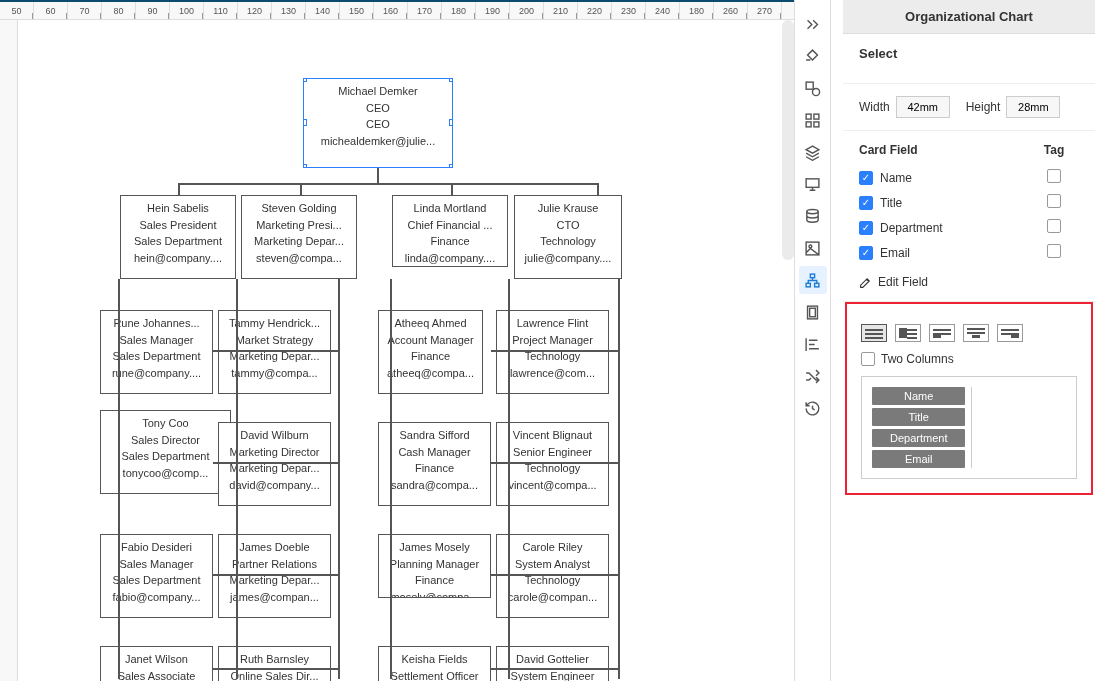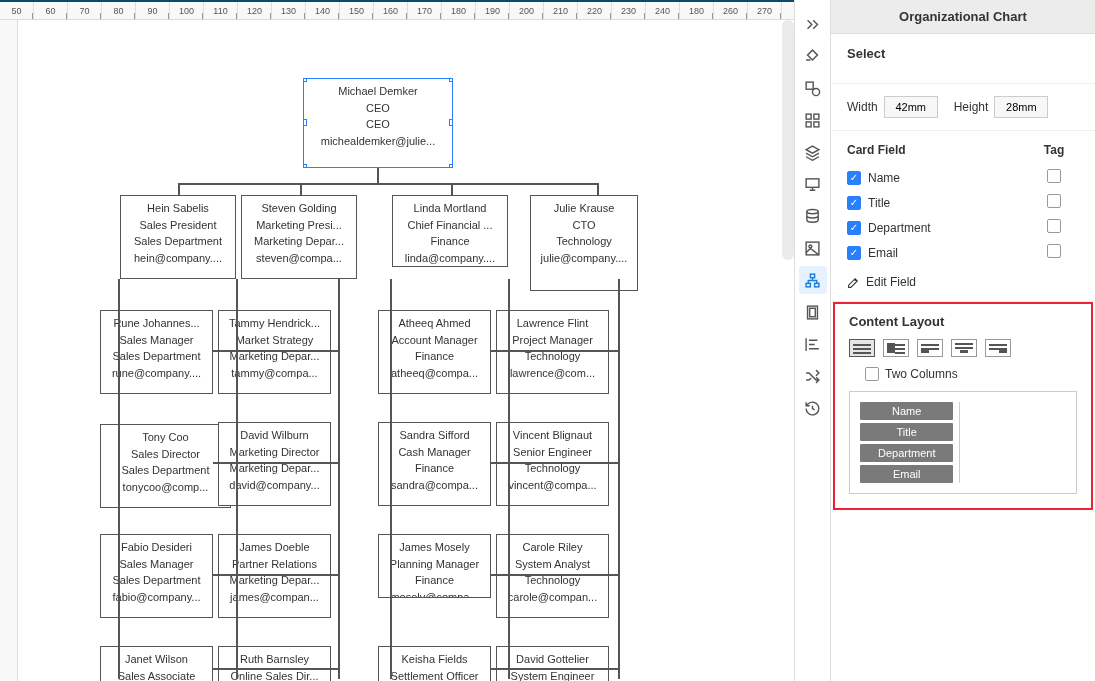--- a/index.html
+++ b/index.html
@@ -25,21 +25,21 @@
 
     .connector { position: absolute; background: #555; z-index: 1; }
 
     .scrollbar-v { position: absolute; right: 0; top: 18px; width: 12px; height: 240px; background: #ddd; border-radius: 6px; opacity: 0.6; }
 
     .icon-strip { width: 36px; background: #fff; border-left: 1px solid #ddd; display: flex; flex-direction: column; align-items: center; padding-top: 10px; gap: 4px; }
     .icon-btn { width: 28px; height: 28px; display: flex; align-items: center; justify-content: center; border-radius: 3px; cursor: pointer; color: #555; }
     .icon-btn.active { background: #e6f2ff; color: #1b7dd8; }
     .icon-btn svg { width: 17px; height: 17px; }
 
-    .panel { width: 265px; background: #fff; border-left: 1px solid #ddd; display: flex; flex-direction: column; overflow: hidden; }
+    .panel { width: 265px; background: #fff; border-left: 1px solid #ddd; display: flex; flex-direction: column; overflow: hidden; padding-left: 12px; }
     .panel-title { background: #ececec; padding: 9px; text-align: center; font-weight: bold; font-size: 13px; border-bottom: 1px solid #ddd; }
     .panel-body { flex: 1; overflow-y: auto; padding: 0; }
     .section { padding: 12px 16px; border-bottom: 1px solid #eee; }
     .section-title { font-weight: bold; font-size: 13px; margin-bottom: 10px; }
     .size-row { display: flex; gap: 16px; align-items: flex-start; }
     .size-pair { display: flex; align-items: center; gap: 6px; }
     .size-pair label { font-size: 12px; }
     .size-pair input { width: 54px; height: 22px; border: 1px solid #ccc; padding: 2px 4px; font-size: 11px; text-align: center; background: #f7f7f7; }
     .field-head { display: flex; font-weight: bold; font-size: 12px; margin-bottom: 8px; }
     .field-head .col1 { flex: 1; }
@@ -61,21 +61,21 @@
     .layout-opt.l1::before { top: 4px; left: 3px; width: 18px; height: 2px; box-shadow: 0 4px 0 #555, 0 8px 0 #555; }
     .layout-opt.l2::before { top: 3px; left: 3px; width: 8px; height: 10px; background: #555; }
     .layout-opt.l2::after { content:''; position:absolute; top:4px; right:3px; width:10px; height:2px; background:#555; box-shadow:0 4px 0 #555,0 8px 0 #555; }
     .layout-opt.l3::before { top: 4px; left: 3px; width: 18px; height: 2px; box-shadow: 0 4px 0 #555; }
     .layout-opt.l3::after { content:''; position:absolute; bottom:3px; left:3px; width:8px; height:3px; background:#555; }
     .layout-opt.l4::before { top:3px; left: 3px; width: 18px; height:2px; box-shadow:0 4px 0 #555; }
     .layout-opt.l4::after { content:''; position:absolute; bottom:3px; left:8px; width:8px; height:3px; background:#555; }
     .layout-opt.l5::before { top:4px; left:3px; width:18px; height:2px; box-shadow:0 4px 0 #555; }
     .layout-opt.l5::after { content:''; position:absolute; bottom:3px; right:3px; width:8px; height:3px; background:#555; }
 
-    .two-cols { display: flex; align-items: center; gap: 6px; margin: 10px 16px; }
+    .two-cols { display: flex; align-items: center; gap: 6px; margin: 10px 0; }
 
     .layout-preview { border: 1px solid #ccc; padding: 10px; margin-top: 10px; display: flex; }
     .layout-preview-inner { display: flex; flex-direction: column; gap: 3px; }
     .field-chip { background: #7a7a7a; color: #fff; padding: 3px 18px; font-size: 11px; text-align: center; border-radius: 1px; min-width: 90px; }
     .preview-divider { width: 1px; height: auto; background: #ccc; margin-left: 6px; }
   </style>
 </head>
 <body>
 
 <div class="app">
@@ -142,38 +142,38 @@
             <div>Marketing Presi...</div>
             <div>Marketing Depar...</div>
             <div>steven@compa...</div>
           </div>
           <div class="node" style="left: 374px; top: 175px; width: 116px; height: 72px;">
             <div>Linda Mortland</div>
             <div>Chief Financial ...</div>
             <div>Finance</div>
             <div>linda@company....</div>
           </div>
-          <div class="node" style="left: 512px; top: 175px; width: 108px; height: 96px;">
+          <div class="node" style="left: 496px; top: 175px; width: 108px; height: 84px;">
             <div>Julie Krause</div>
             <div>CTO</div>
             <div>Technology</div>
             <div>julie@company....</div>
           </div>
         </div>
 
       <div id="level3-grid">
           <div class="connector" style="left: 100px; top: 259px; width: 2px; height: 400px;"></div>
           <div class="node" style="left: 82px; top: 290px; width: 113px; height: 84px;">
             <div>Rune Johannes...</div>
             <div>Sales Manager</div>
             <div>Sales Department</div>
             <div>rune@company....</div>
           </div>
           <div class="connector" style="left: 100px;"></div>
-          <div class="node" style="left: 82px; top: 404px; width: 131px; height: 84px;">
+          <div class="node" style="left: 82px; top: 390px; width: 131px; height: 84px;">
             <div>Tony Coo</div>
             <div>Sales Director</div>
             <div>Sales Department</div>
             <div>tonycoo@comp...</div>
           </div>
           <div class="connector" style="left: 100px;"></div>
           <div class="node" style="left: 82px; top: 514px; width: 113px; height: 84px;">
             <div>Fabio Desideri</div>
             <div>Sales Manager</div>
             <div>Sales Department</div>
@@ -206,21 +206,21 @@
             <div>Marketing Depar...</div>
             <div>james@compan...</div>
           </div>
           <div class="connector" style="left: 218px;"></div>
           <div class="node" style="left: 200px; top: 626px; width: 113px; height: 44px;">
             <div>Ruth Barnsley</div>
             <div>Online Sales Dir...</div>
           </div>
           <div class="connector" style="left: 218px;"></div>
           <div class="connector" style="left: 372px; top: 259px; width: 2px; height: 400px;"></div>
-          <div class="node" style="left: 360px; top: 290px; width: 113px; height: 84px;">
+          <div class="node" style="left: 360px; top: 290px; width: 105px; height: 84px;">
             <div>Atheeq Ahmed</div>
             <div>Account Manager</div>
             <div>Finance</div>
             <div>atheeq@compa...</div>
           </div>
           <div class="connector" style="left: 372px;"></div>
           <div class="node" style="left: 360px; top: 402px; width: 113px; height: 84px;">
             <div>Sandra Sifford</div>
             <div>Cash Manager</div>
             <div>Finance</div>
@@ -425,21 +425,20 @@
             </div>
           </div>
         <div class="edit-field">
           <svg viewBox="0 0 24 24" fill="none" stroke="currentColor" stroke-width="2">
               <path d="M3 17v4h4L19 9l-4-4L3 17zM14 6l4 4"></path>
             </svg>
           <span>Edit Field</span>
         </div>
       </div>
       <div class="highlighted-section">
-        <div class="section-title">Content Layout</div>
         <div class="layout-opts">
           <div class="layout-opt l1 active"></div>
           <div class="layout-opt l2"></div>
           <div class="layout-opt l3"></div>
           <div class="layout-opt l4"></div>
           <div class="layout-opt l5"></div>
         </div>
         <div class="two-cols">
           <span class="chk"></span>
           <span>Two Columns</span>

